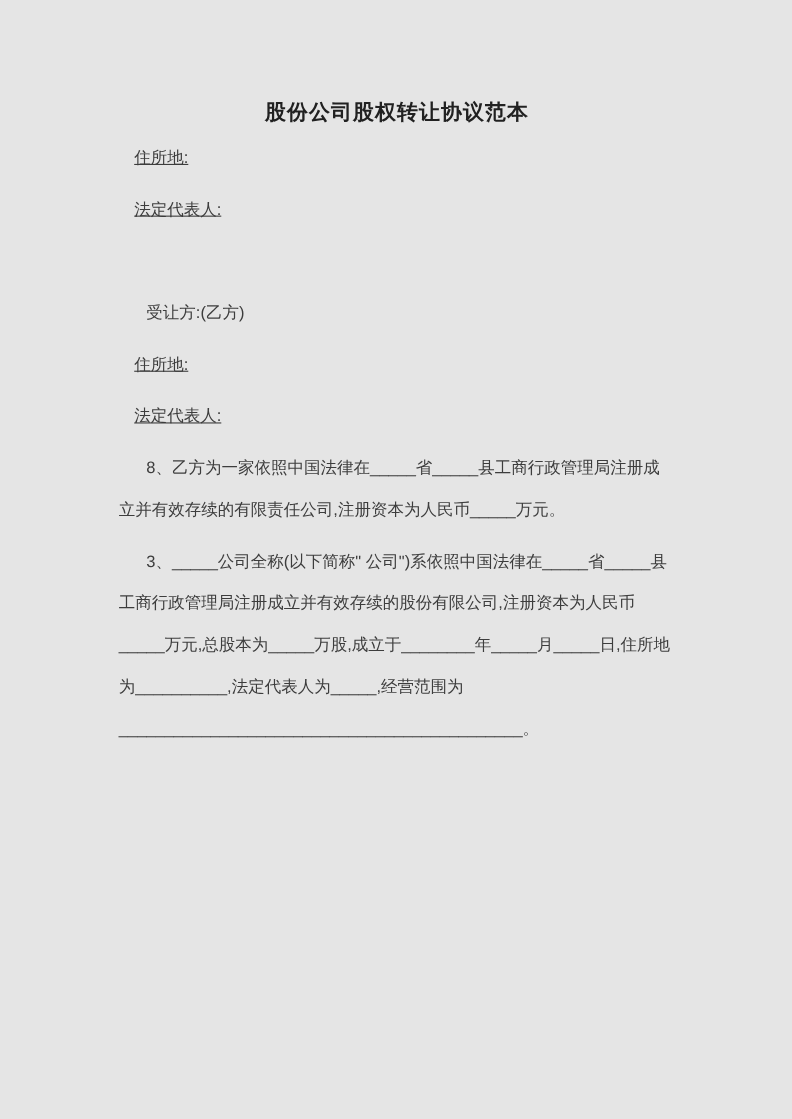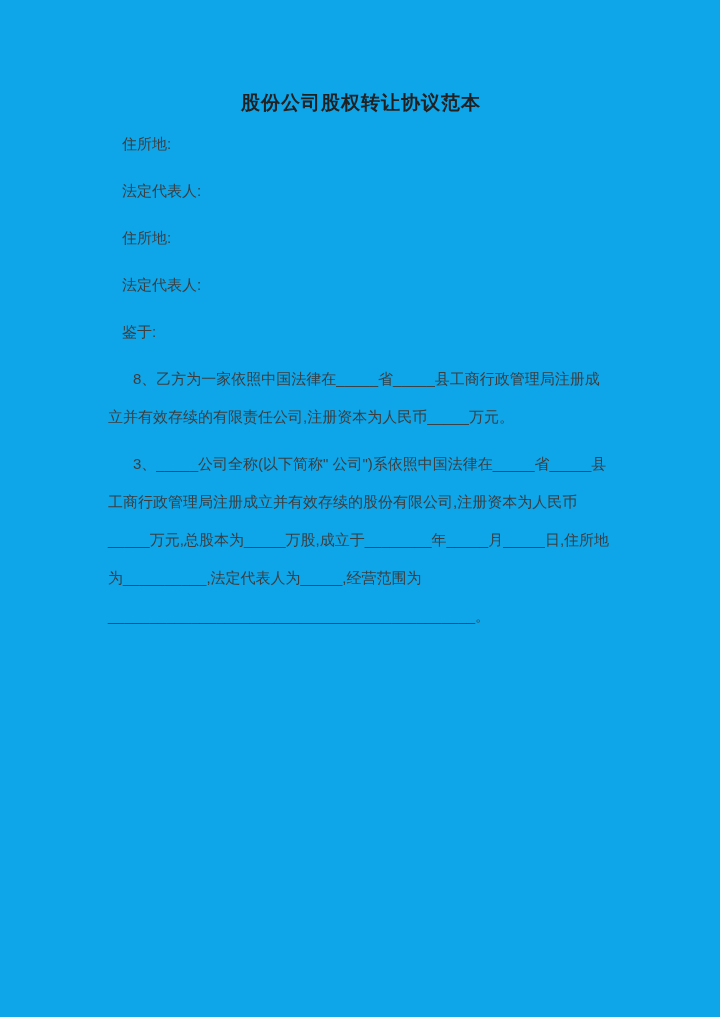--- a/index.html
+++ b/index.html
@@ -5,21 +5,21 @@
   html, body {
     margin: 0;
     padding: 0;
     background: #ffffff;
   }
   .page {
     position: relative;
     width: 720px;
     height: 1017px;
     margin: 0 auto;
-    background: #0ea5e9;
+    background: #e5e5e5;
     box-sizing: border-box;
     padding: 90px 106px 0 108px;
     font-family: "Liberation Sans", sans-serif;
     font-size: 15px;
     color: #3d3d3d;
     overflow: hidden;
   }
   .title {
     margin: 0;
     text-align: center;
@@ -29,40 +29,40 @@
     color: #212121;
     letter-spacing: 1px;
   }
   .line, .para {
     margin: 9px 0 0 0;
     line-height: 38px;
   }
   .first-after-title { margin-top: 71px; }
   .gap-above { margin-top: 56px; }
   .indent-lg { padding-left: 25px; }
-  .indent-sm { padding-left: 14px; }
+  .indent-sm { padding-left: 14px; text-decoration: underline; }
   .para { text-indent: 25px; }
 </style>
 </head>
 <body>
 
 <div class="page">
 
   <h1 class="title">股份公司股权转让协议范本</h1>
 
 
   <p class="line indent-sm">住所地:</p>
 
   <p class="line indent-sm">法定代表人:</p>
 
+  <p class="line indent-lg gap-above">受让方:(乙方)</p>
 
   <p class="line indent-sm">住所地:</p>
 
   <p class="line indent-sm">法定代表人:</p>
 
-  <p class="line indent-sm">鉴于:</p>
 
 
   <p class="para">8、乙方为一家依照中国法律在_____省_____县工商行政管理局注册成立并有效存续的有限责任公司,注册资本为人民币_____万元。</p>
 
   <p class="para">3、_____公司全称(以下简称" 公司")系依照中国法律在_____省_____县工商行政管理局注册成立并有效存续的股份有限公司,注册资本为人民币_____万元,总股本为_____万股,成立于________年_____月_____日,住所地为__________,法定代表人为_____,经营范围为____________________________________________。</p>
 
 </div>
 
 </body></html>

